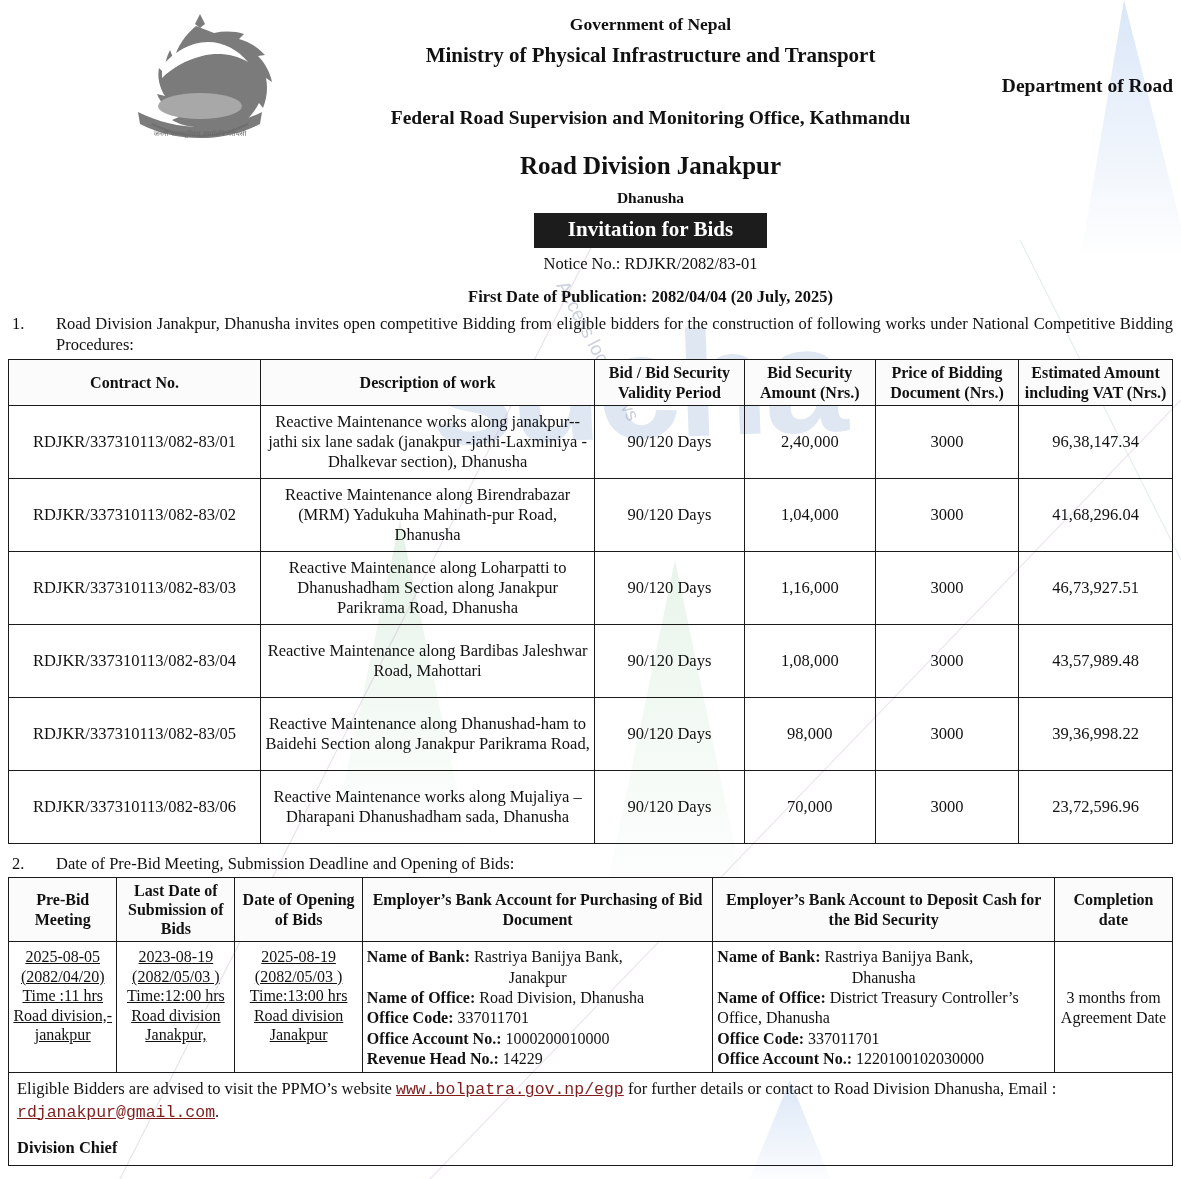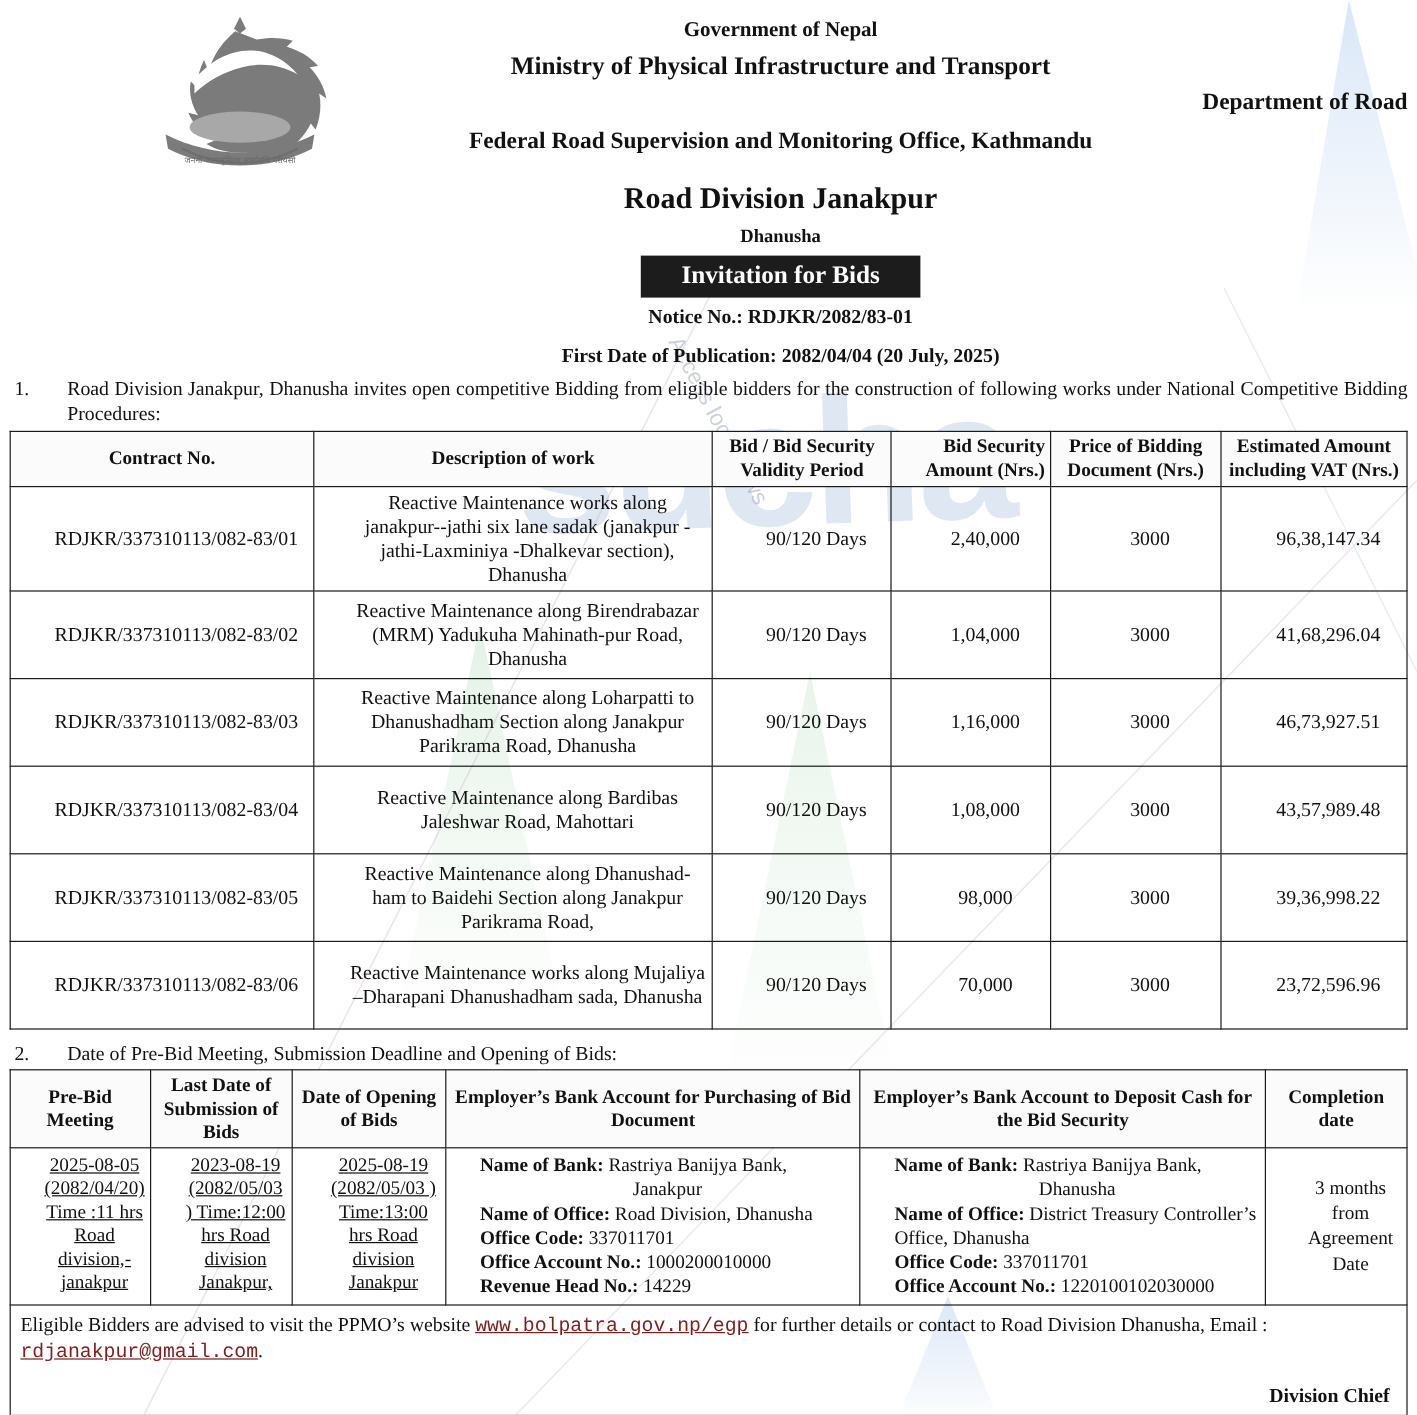--- a/index.html
+++ b/index.html
@@ -74,46 +74,46 @@
   .h2{font-size:21px;margin-top:6px;}
   .h3{font-size:19.5px;margin-top:6px;text-align:right;}
   .h4{font-size:19.5px;margin-top:7px;}
   .h5{font-size:25px;margin-top:20px;}
   .h6{font-size:15.5px;margin-top:8px;font-weight:bold;}
   .banner{
     display:inline-block;background:#1c1c1c;color:#fff;
     font-weight:bold;font-size:21px;
     padding:4px 34px 6px 34px;margin-top:6px;
   }
-  .notice{font-size:16.5px;font-weight:bold;margin-top:6px;}
+  .notice{font-size:16.5px;font-weight:normal;margin-top:6px;}
   .pubdate{font-size:16.5px;font-weight:bold;margin-top:13px;}
 
   
   .clause{
     position:relative;z-index:2;
     display:flex;font-size:16.5px;line-height:1.28;
     margin-top:6px;
   }
   .clause .num{width:44px;flex:0 0 44px;padding-left:4px;}
   .clause .txt{flex:1;text-align:justify;}
 
   
   table{
     position:relative;z-index:2;
     border-collapse:collapse;width:1165px;margin-top:4px;
     background:transparent;
   }
   table, th, td{border:1.6px solid #1a1a1a;}
   th,td{padding:3px 4px;vertical-align:middle;}
   th{font-weight:bold;font-size:16px;text-align:center;line-height:1.2;background:#fbfbfb;}
-  td{font-size:16.5px;text-align:center;line-height:1.22;padding-left:28px;}
+  td{font-size:16.5px;text-align:center;line-height:1.22;}
   .t1 .c-contract{width:250px;}
   .t1 .c-desc{width:345px;}
   .t1 .c-valid{width:148px;}
-  .t1 .c-sec{width:128px;text-align:right;}
+  .t1 .c-sec{width:128px;}
   .t1 .c-price{width:140px;}
   .t1 .c-est{width:150px;}
   .t1 td.desc{font-size:16.5px;}
   .t1 tbody tr{height:73px;}
 
   .clause2{
     position:relative;z-index:2;
     display:flex;font-size:16.5px;line-height:1.28;margin-top:9px;
   }
   .clause2 .num{width:44px;flex:0 0 44px;padding-left:4px;}
@@ -135,21 +135,21 @@
 
   
   .notebox{
     position:relative;z-index:2;
     width:1165px;box-sizing:border-box;
     border:1.6px solid #1a1a1a;border-top:none;
     padding:5px 8px 6px 8px;
     font-size:16.5px;line-height:1.3;
   }
   .notebox a{color:#7f1d1d;text-decoration:underline;font-family:Liberation Mono, monospace;}
-  .chief{text-align:right;font-weight:bold;font-size:16.5px;margin-top:14px;padding-right:6px;}
+  .chief{font-weight:bold;font-size:16.5px;margin-top:14px;padding-right:6px;}
   .source{
     position:relative;z-index:2;
     text-align:right;font-style:italic;font-weight:bold;
     font-size:16px;margin-top:28px;padding-right:10px;
     font-family:"Liberation Sans",sans-serif;
   }
 </style>
 </head>
 <body>
 

